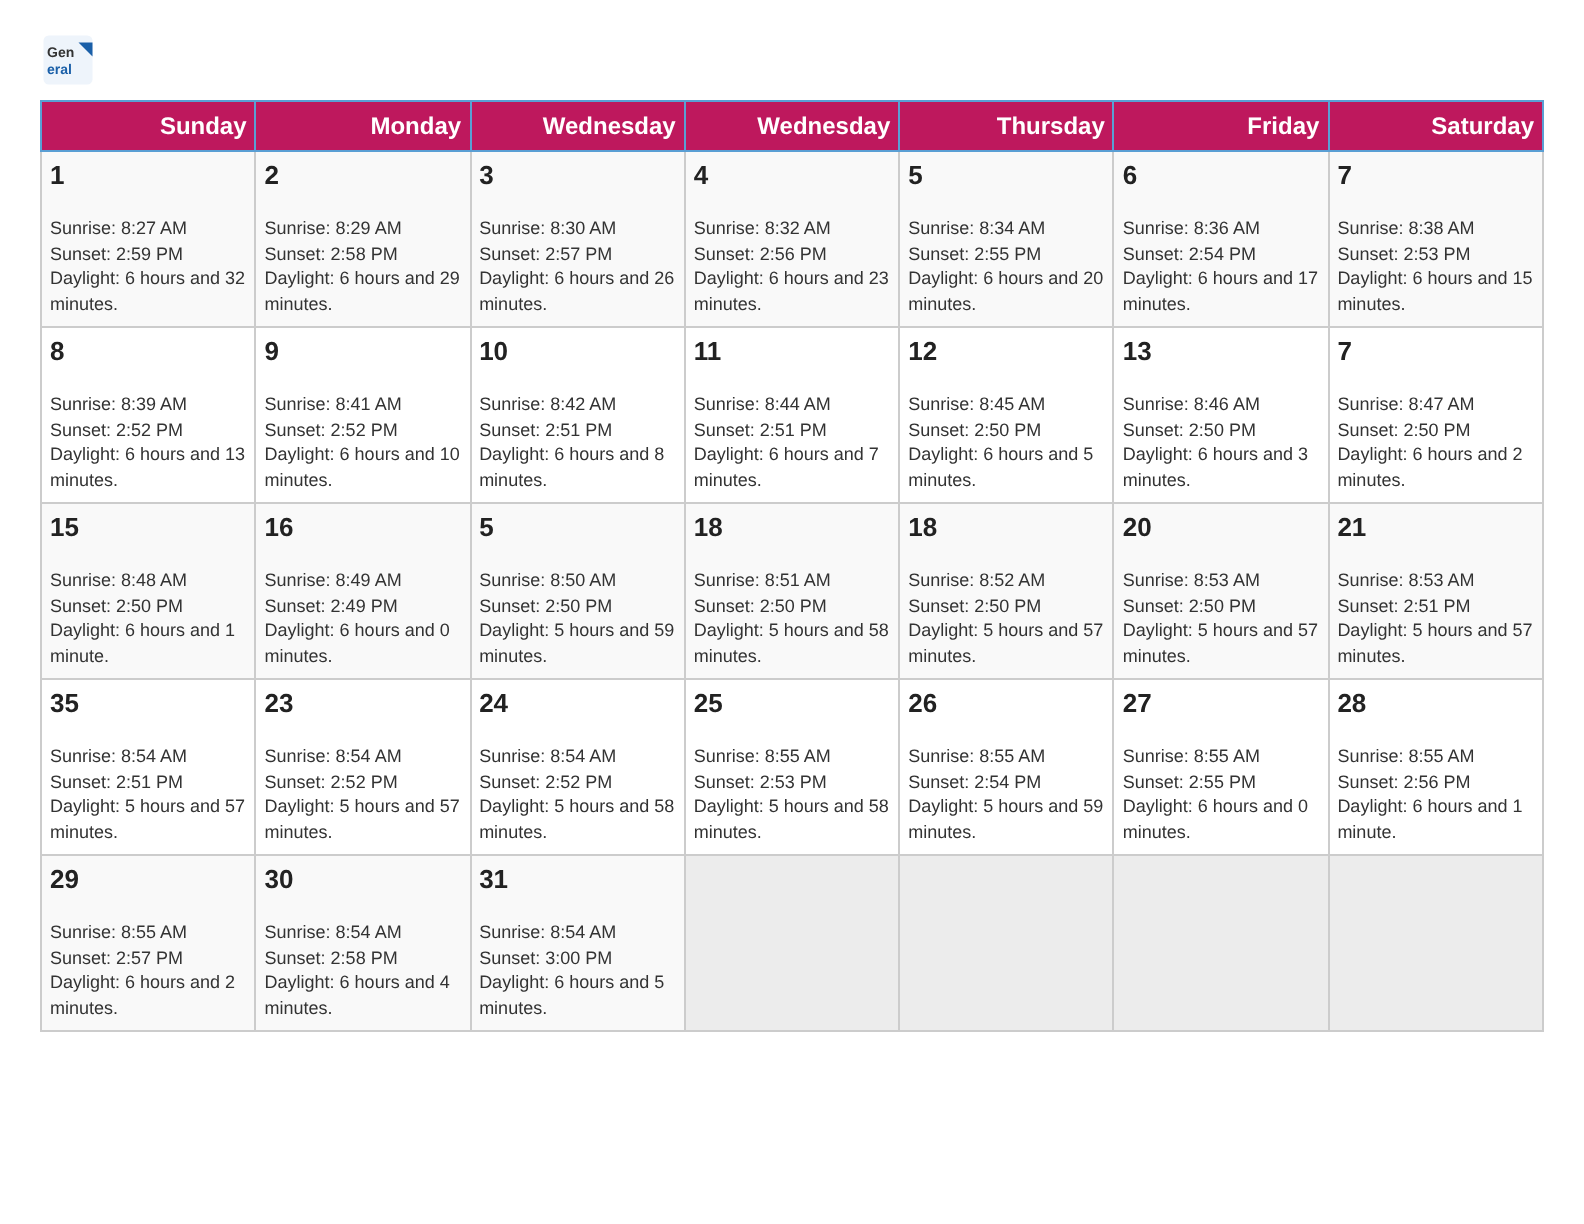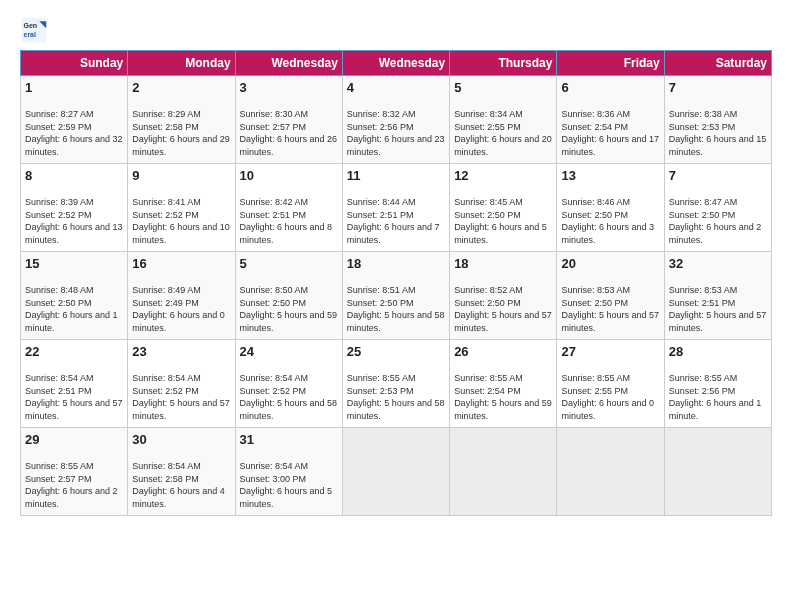--- a/index.html
+++ b/index.html
@@ -214,27 +214,27 @@
           </td>
           <td>
             <span class="day-num">18</span>
 <div class="day-info">Sunrise: 8:52 AM<br>Sunset: 2:50 PM<br>Daylight: 5 hours and 57 minutes.</div>
           </td>
           <td>
             <span class="day-num">20</span>
 <div class="day-info">Sunrise: 8:53 AM<br>Sunset: 2:50 PM<br>Daylight: 5 hours and 57 minutes.</div>
           </td>
           <td>
-            <span class="day-num">32</span>
+            <span class="day-num">21</span>
 <div class="day-info">Sunrise: 8:53 AM<br>Sunset: 2:51 PM<br>Daylight: 5 hours and 57 minutes.</div>
           </td>
         </tr>
         <tr>
           <td>
-            <span class="day-num">22</span>
+            <span class="day-num">35</span>
 <div class="day-info">Sunrise: 8:54 AM<br>Sunset: 2:51 PM<br>Daylight: 5 hours and 57 minutes.</div>
           </td>
           <td>
             <span class="day-num">23</span>
 <div class="day-info">Sunrise: 8:54 AM<br>Sunset: 2:52 PM<br>Daylight: 5 hours and 57 minutes.</div>
           </td>
           <td>
             <span class="day-num">24</span>
 <div class="day-info">Sunrise: 8:54 AM<br>Sunset: 2:52 PM<br>Daylight: 5 hours and 58 minutes.</div>
           </td>

